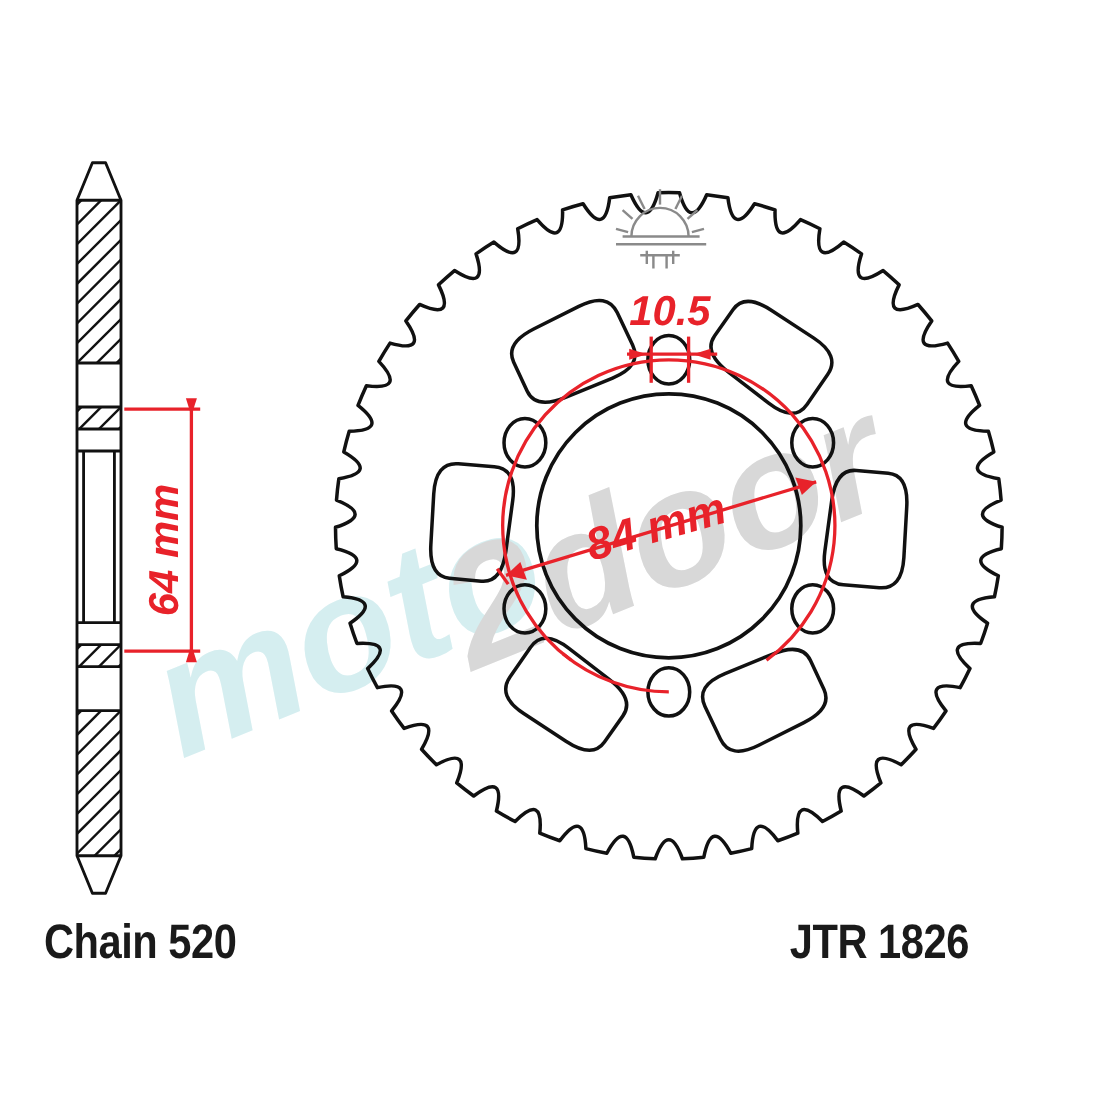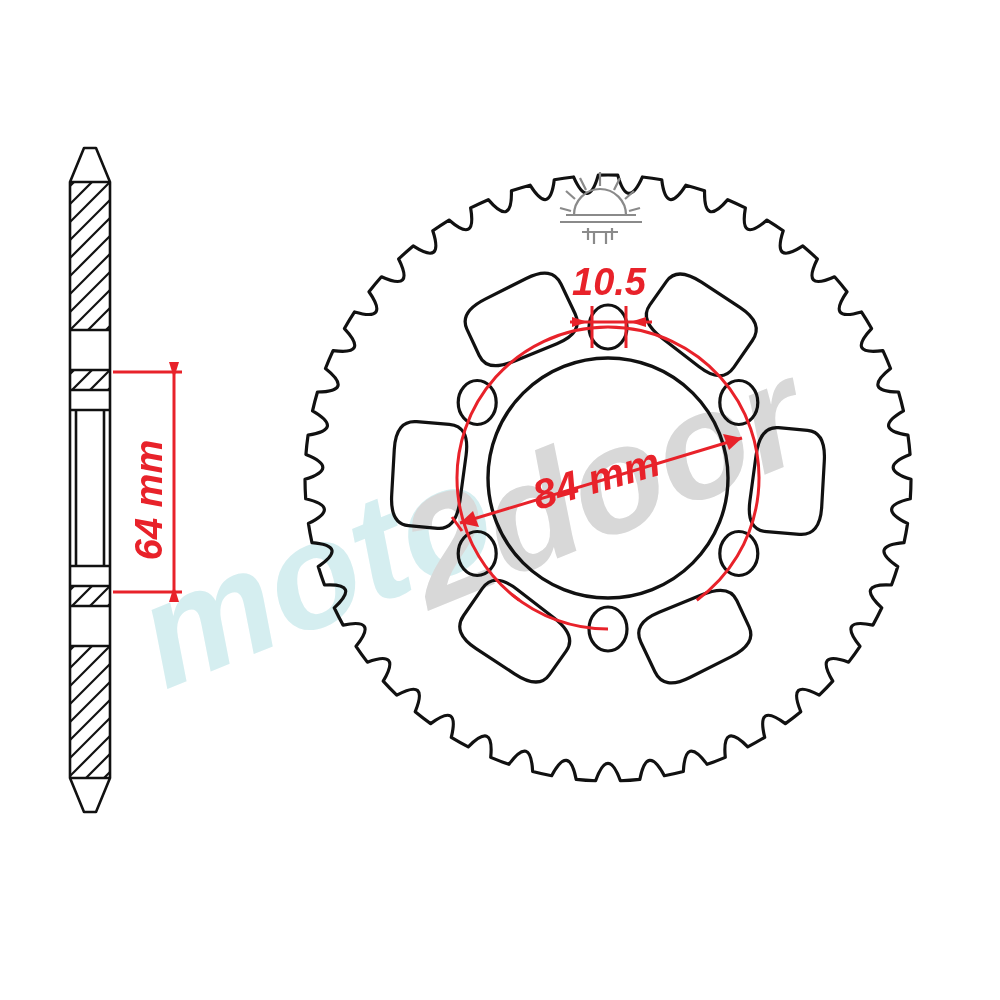--- a/index.html
+++ b/index.html
@@ -303,14 +303,18 @@
       <line x1="620" y1="178" x2="614" y2="190"></line>
       <line x1="566" y1="191" x2="575" y2="199"></line>
       <line x1="634" y1="191" x2="625" y2="199"></line>
       <line x1="560" y1="208" x2="571" y2="211"></line>
       <line x1="640" y1="208" x2="629" y2="211"></line>
       <line x1="560" y1="222" x2="642" y2="222"></line>
       <path d="M588 228 L588 240 M612 228 L612 240 M582 232 L618 232 M594 232 L594 244 M606 232 L606 244"></path>
     </g>
   </svg>
 
+  <div class="bottom-labels">
+    <div class="lbl" id="chain-label">Chain 520</div>
+    <div class="lbl" id="part-label">JTR 1826</div>
+  </div>
 
 </div>
 
 </body></html>

